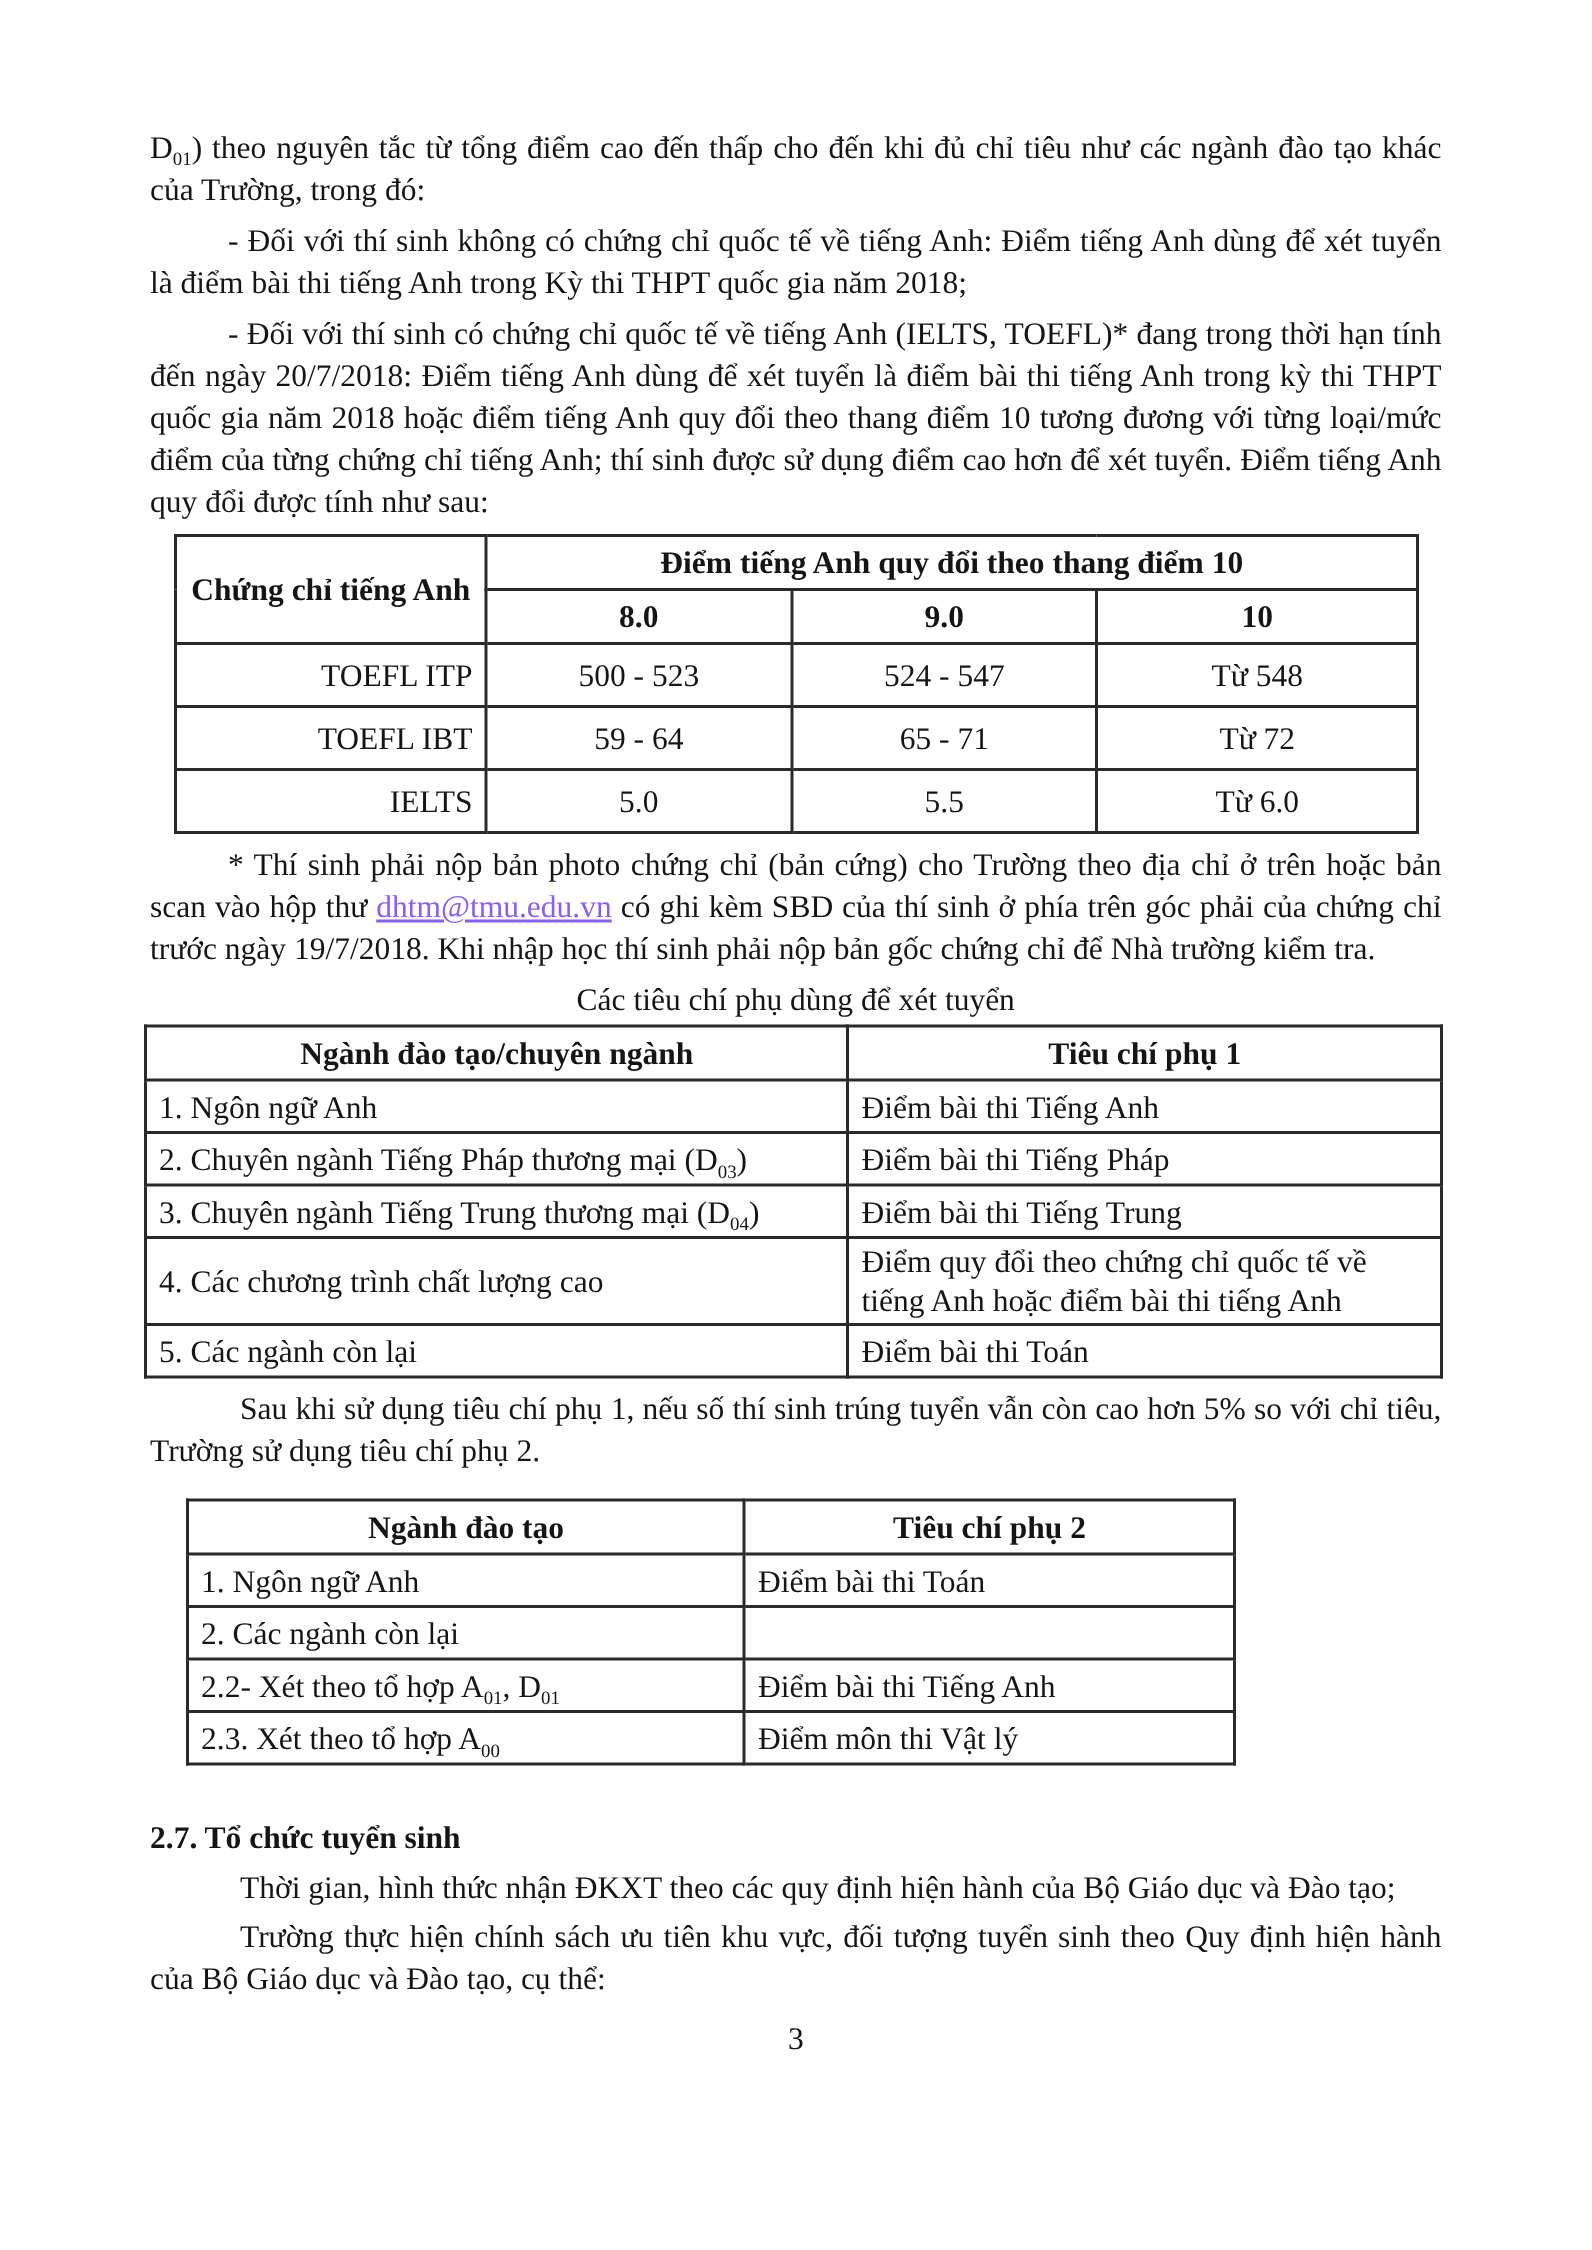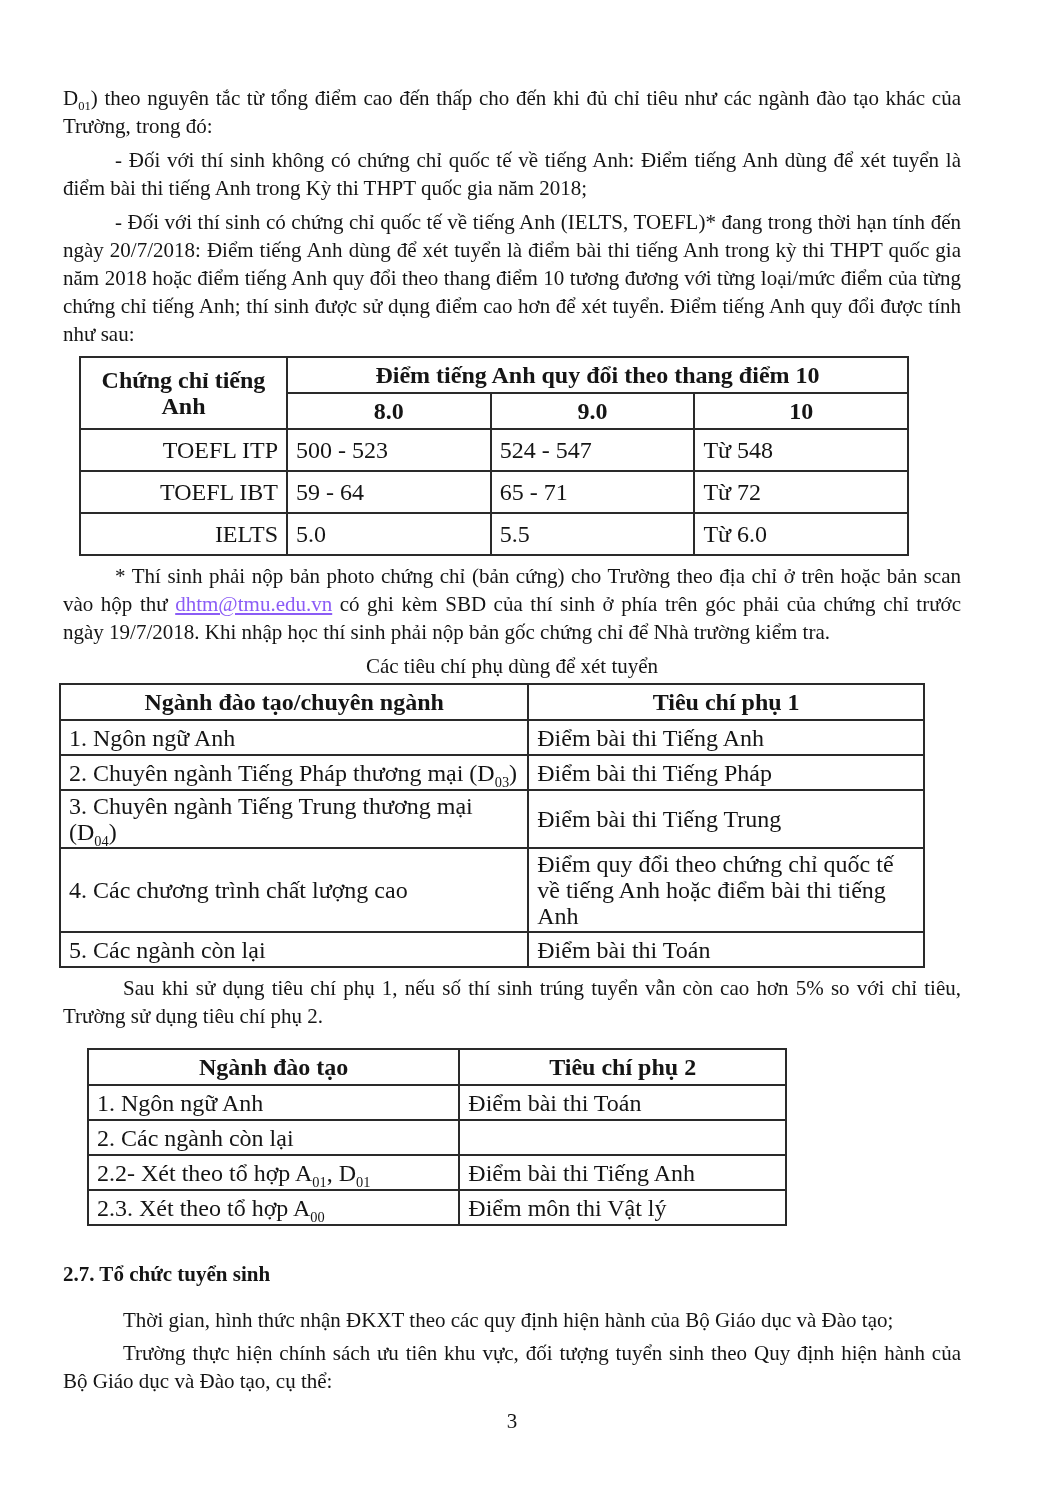--- a/index.html
+++ b/index.html
@@ -6,56 +6,56 @@
   body {
     width: 1061px; height: 1500px;
     background: #ffffff;
     font-family: "Liberation Serif", serif;
     color: #151515;
     overflow: hidden;
   }
   .page {
     box-sizing: border-box;
     width: 1061px; height: 1500px;
-    padding: 84px 100px 0 63px;
+    padding: 84px 100px 0 100px;
   }
   p { margin: 0; font-size: 21px; line-height: 28px; text-align: justify; }
   .sp   { margin-top: 6px; }
   .indent    { text-indent: 52px; }
   .indent-lg { text-indent: 60px; }
   sub { font-size: 0.6em; line-height: 0; }
   .email { color: #8b5cf6; text-decoration: underline; cursor: pointer; }
 
   .center-title {
     text-align: center; font-weight: normal;
     margin-top: 6px; margin-bottom: 3px;
   }
 
-  table { border-collapse: collapse; font-size: 24px; color: #151515; table-layout: fixed; }
+  table { border-collapse: collapse; font-size: 21px; color: #151515; table-layout: fixed; }
   td { border: 2px solid #2a2a2a; padding: 2px 8px; line-height: 26px; vertical-align: middle; }
 
   
   .t1 { width: 830px; margin: 8px 0 0 16px; }
   .t1 .hc { font-weight: bold; text-align: center; height: 30px; }
-  .t1 .data td { height: 36px; }
+  .t1 .data td { height: 36px; text-align: center; }
   .t1 .data td:first-child { text-align: right; padding-left: 13px; }
 
   
   .t2 { width: 866px; margin: 2px 0 0 -4px; }
   .t2 .hc { font-weight: bold; text-align: center; height: 30px; }
   .t2 .data td { height: 29px; }
 
   
   .t3 { width: 700px; margin: 18px 0 0 24px; }
   .t3 .hc { font-weight: bold; text-align: center; height: 30px; }
   .t3 .data td { height: 29px; }
 
   .sec-head { font-weight: bold; text-align: left; }
   .s27 { margin-top: 34px; }
-  .s27-body { margin-top: 18px; }
+  .s27-body { margin-top: 5px; }
   .s28 { margin-top: 7px; }
   .s28-body { margin-top: 5px; }
 
   .pagenum {
     text-align: center; font-size: 21px; margin-top: 14px;
   }
 </style>
 </head>
 <body>
 

